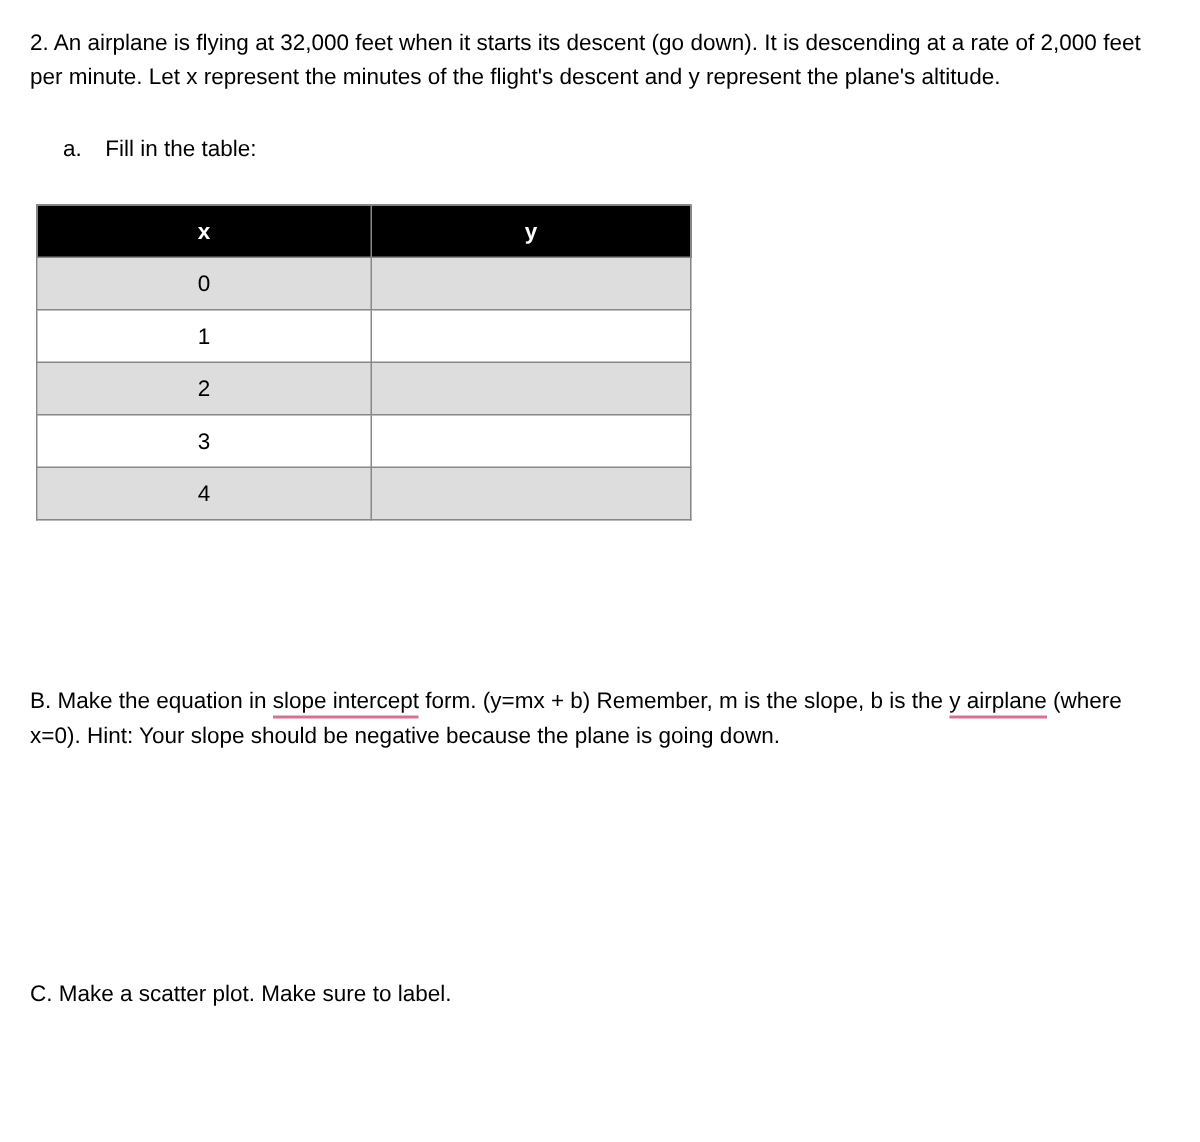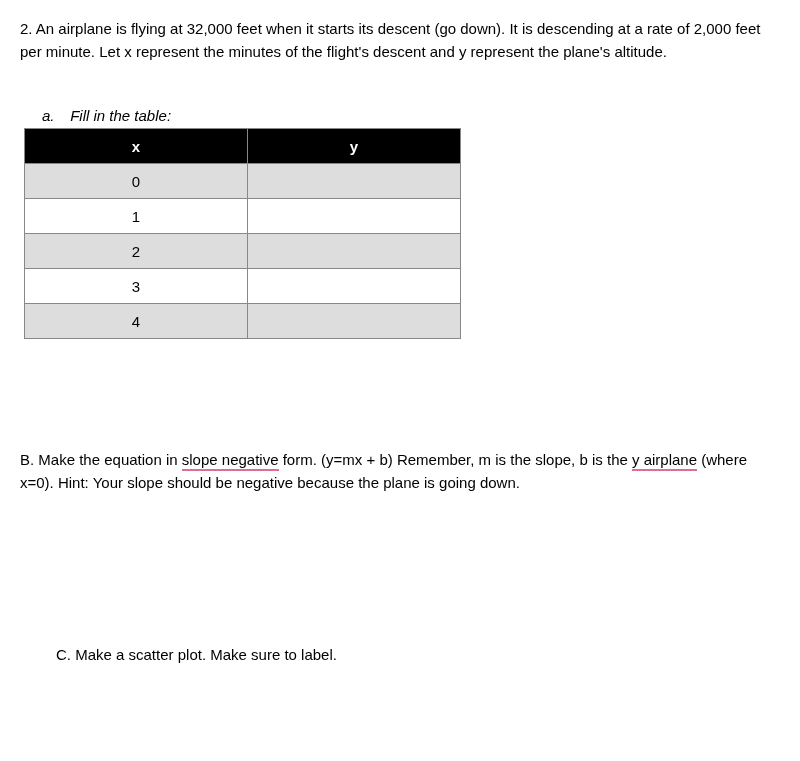--- a/index.html
+++ b/index.html
@@ -7,26 +7,25 @@
       font-size: 15px;
       color: #000;
       background: #fff;
       margin: 0;
       padding: 18px 20px;
       width: 800px;
       box-sizing: border-box;
     }
     .problem-text {
       line-height: 1.5;
-      margin-bottom: 44px;
+      margin-bottom: 28px;
     }
     .part-a {
       margin-left: 22px;
-      margin-bottom: 4px;
-      font-style: italic;
+      margin-bottom: 28px;
     }
     .part-label {
       display: inline-block;
       width: 24px;
     }
     table {
       border-collapse: collapse;
       margin-left: 4px;
       margin-bottom: 110px;
     }
@@ -48,21 +47,20 @@
     .col-x { width: 220px; }
     .col-y { width: 210px; }
     tr.shaded td { background: #ddd; }
     tr.plain td { background: #fff; }
     .part-b {
       line-height: 1.5;
       margin-bottom: 150px;
     }
     .part-c {
       line-height: 1.5;
-      margin-left: 36px;
     }
     .underline-red {
       border-bottom: 2px solid #d97090;
       padding-bottom: 1px;
     }
   </style>
 </head>
 <body>
 
 <div class="problem-text">2.  An airplane is flying at 32,000 feet when it starts its descent (go down).  It is descending at a rate of 2,000 feet per minute.  Let x represent the minutes of the flight's descent and y represent the plane's altitude.</div>
@@ -97,16 +95,16 @@
       <td></td>
     </tr>
     <tr class="shaded">
       <td>4</td>
       <td></td>
     </tr>
   </tbody>
 </table>
 
 <div class="part-b">
-  <span>B.  Make the equation in </span><span class="underline-red">slope negative</span><span> form. (y=mx + b)  Remember, m is the slope, b is the </span><span class="underline-red">y airplane</span><span> (where x=0).  Hint:  Your slope should be negative because the plane is going down.</span>
+  <span>B.  Make the equation in </span><span class="underline-red">slope intercept</span><span> form. (y=mx + b)  Remember, m is the slope, b is the </span><span class="underline-red">y airplane</span><span> (where x=0).  Hint:  Your slope should be negative because the plane is going down.</span>
 </div>
 
 <div class="part-c">C.  Make a scatter plot.  Make sure to label.</div>
 
 </body></html>

